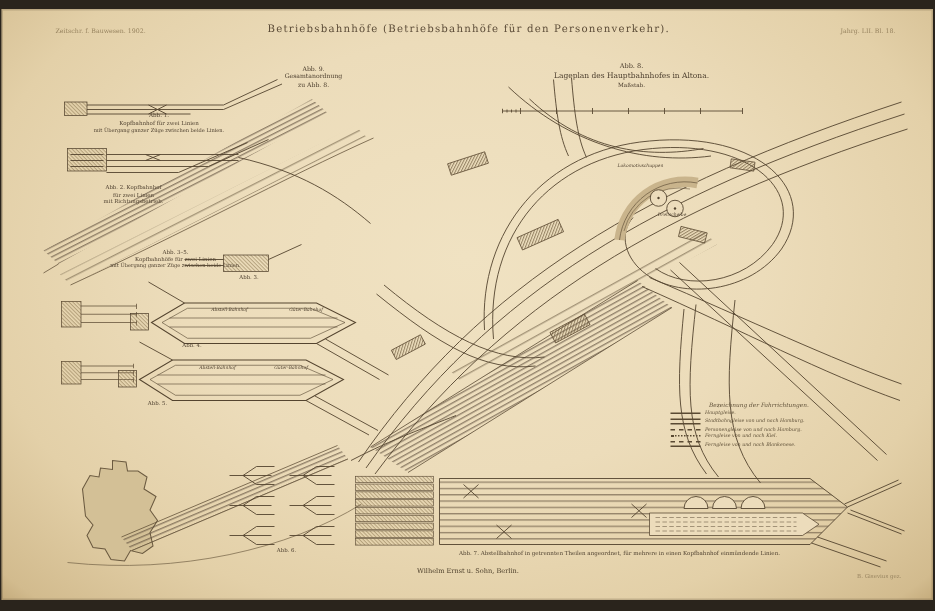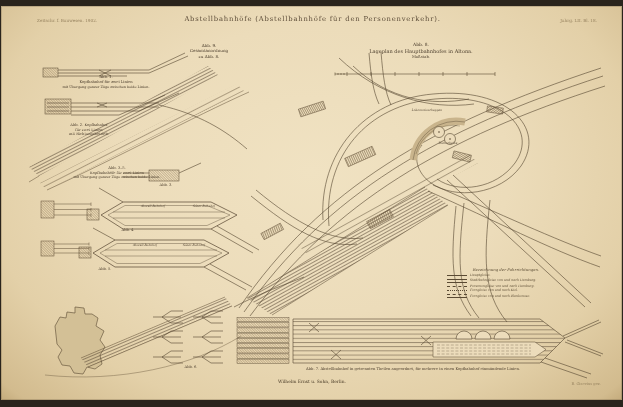--- a/index.html
+++ b/index.html
@@ -187,21 +187,21 @@
     <path d="M455,333 a8,8 0 0 1 16,0 z M474,333 a8,8 0 0 1 16,0 z M493,333 a8,8 0 0 1 16,0 z" fill="#ecdcbb" stroke-width="0.6"></path>
 
     <polygon points="432,336 534,336 545,343.5 534,351 432,351" fill="#ecdcbb" stroke-width="0.5"></polygon>
     <path d="M436,339 H530 M436,342 H530 M436,345 H530 M436,348 H530" stroke="#8a7a60" stroke-width="0.5" stroke-dasharray="3 1.6"></path>
 
     <path d="M564,332 L600,316 M562,330 L598,314 M566,334 L602,348 M564,336 L600,350 M540,356 L586,372 M544,352 L590,368" stroke-width="0.6"></path>
   </g>
 </svg>
 
 <div class="lbl faded" style="left:36px;top:12px;width:130px;text-align:left;font-size:4.2px">Zeitschr. f. Bauwesen. 1902.</div>
-<div class="lbl" style="left:140px;top:9px;width:343px;font-size:6.8px;letter-spacing:.8px;color:#5c4c38">Abstellbahnhöfe (Abstellbahnhöfe für den Personenverkehr).</div>
+<div class="lbl" style="left:140px;top:9px;width:343px;font-size:6.8px;letter-spacing:.8px;color:#5c4c38">Betriebsbahnhöfe (Betriebsbahnhöfe für den Personenverkehr).</div>
 <div class="lbl faded" style="left:508px;top:12px;width:88px;text-align:right;font-size:4.2px">Jahrg. LII. Bl. 18.</div>
 
 <div class="lbl" style="left:345px;top:36px;width:150px">
   <div style="font-size:4.4px">Abb. 8.</div>
   <div style="font-size:5px">Lageplan des Hauptbahnhofes in Altona.</div>
   <div style="font-size:3.8px;margin-top:1px">Maßstab.</div>
 </div>
 
 <div class="lbl" style="left:152px;top:37px;width:112px;font-size:4.1px">
   <div>Abb. 9.</div>

